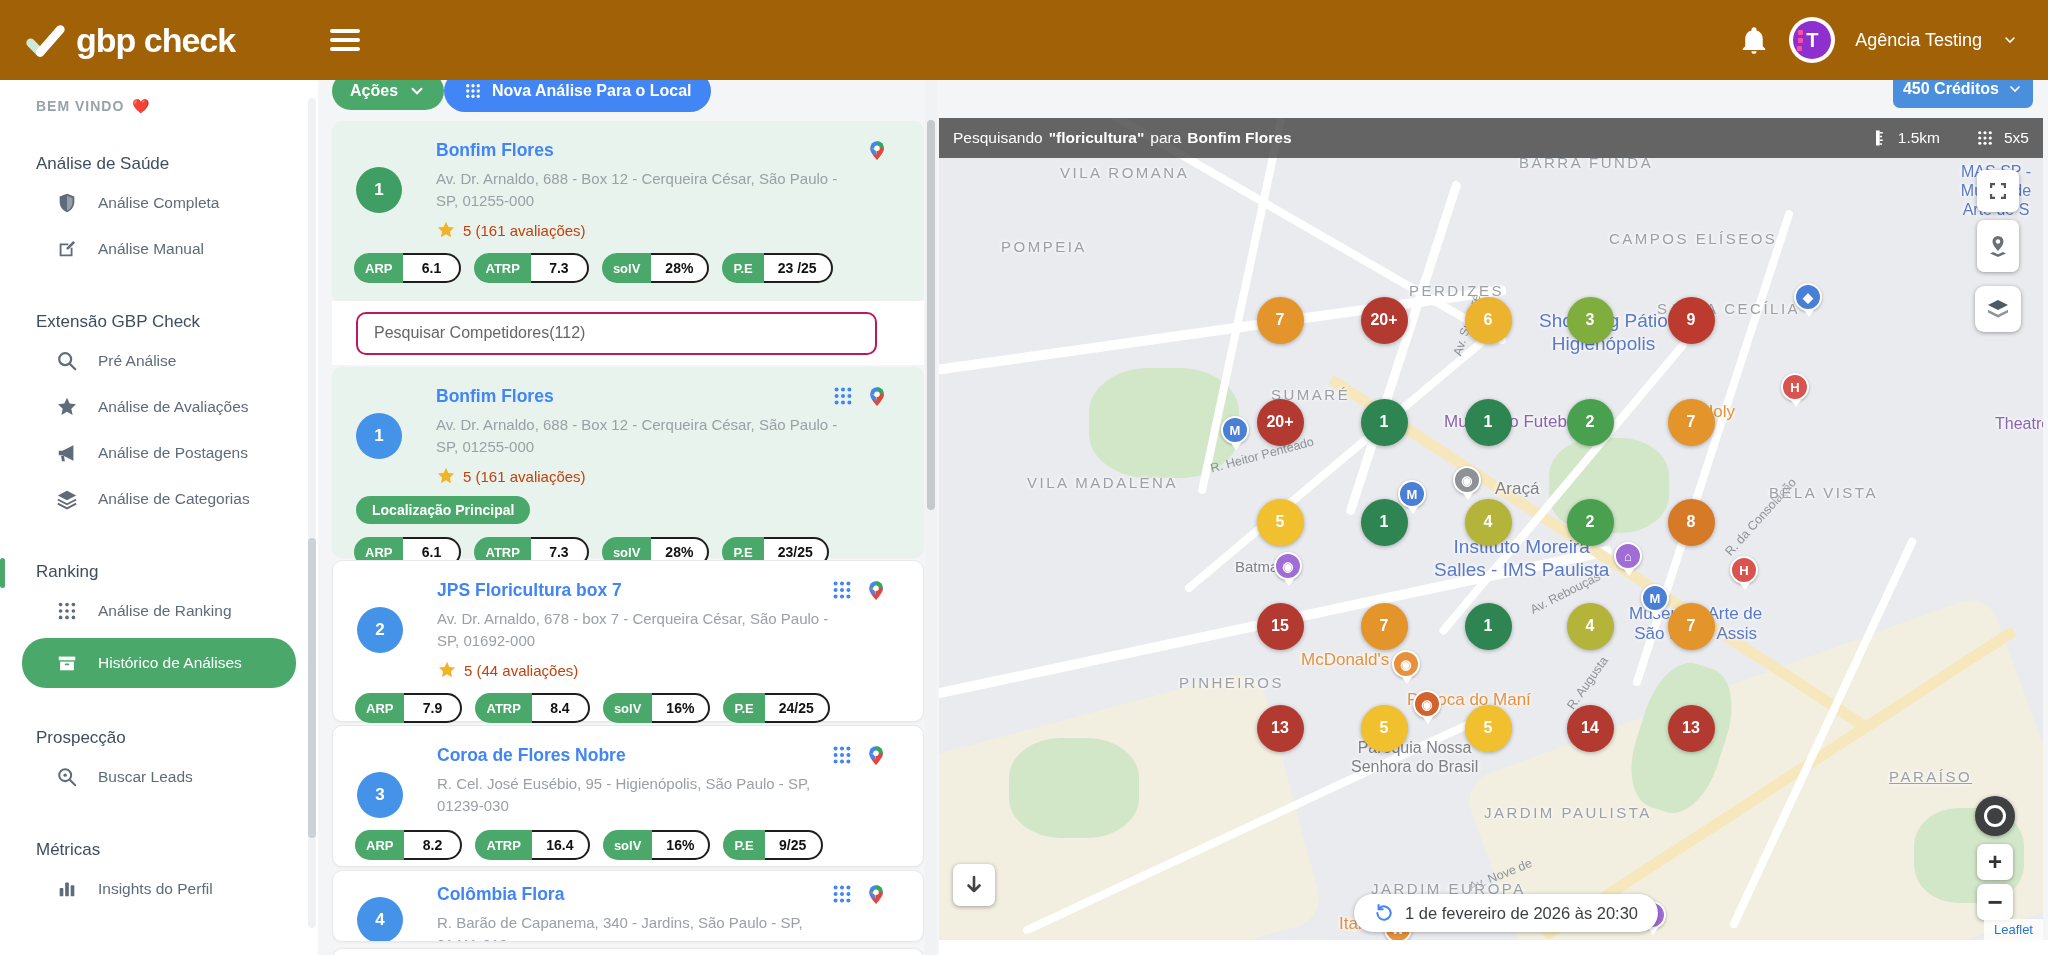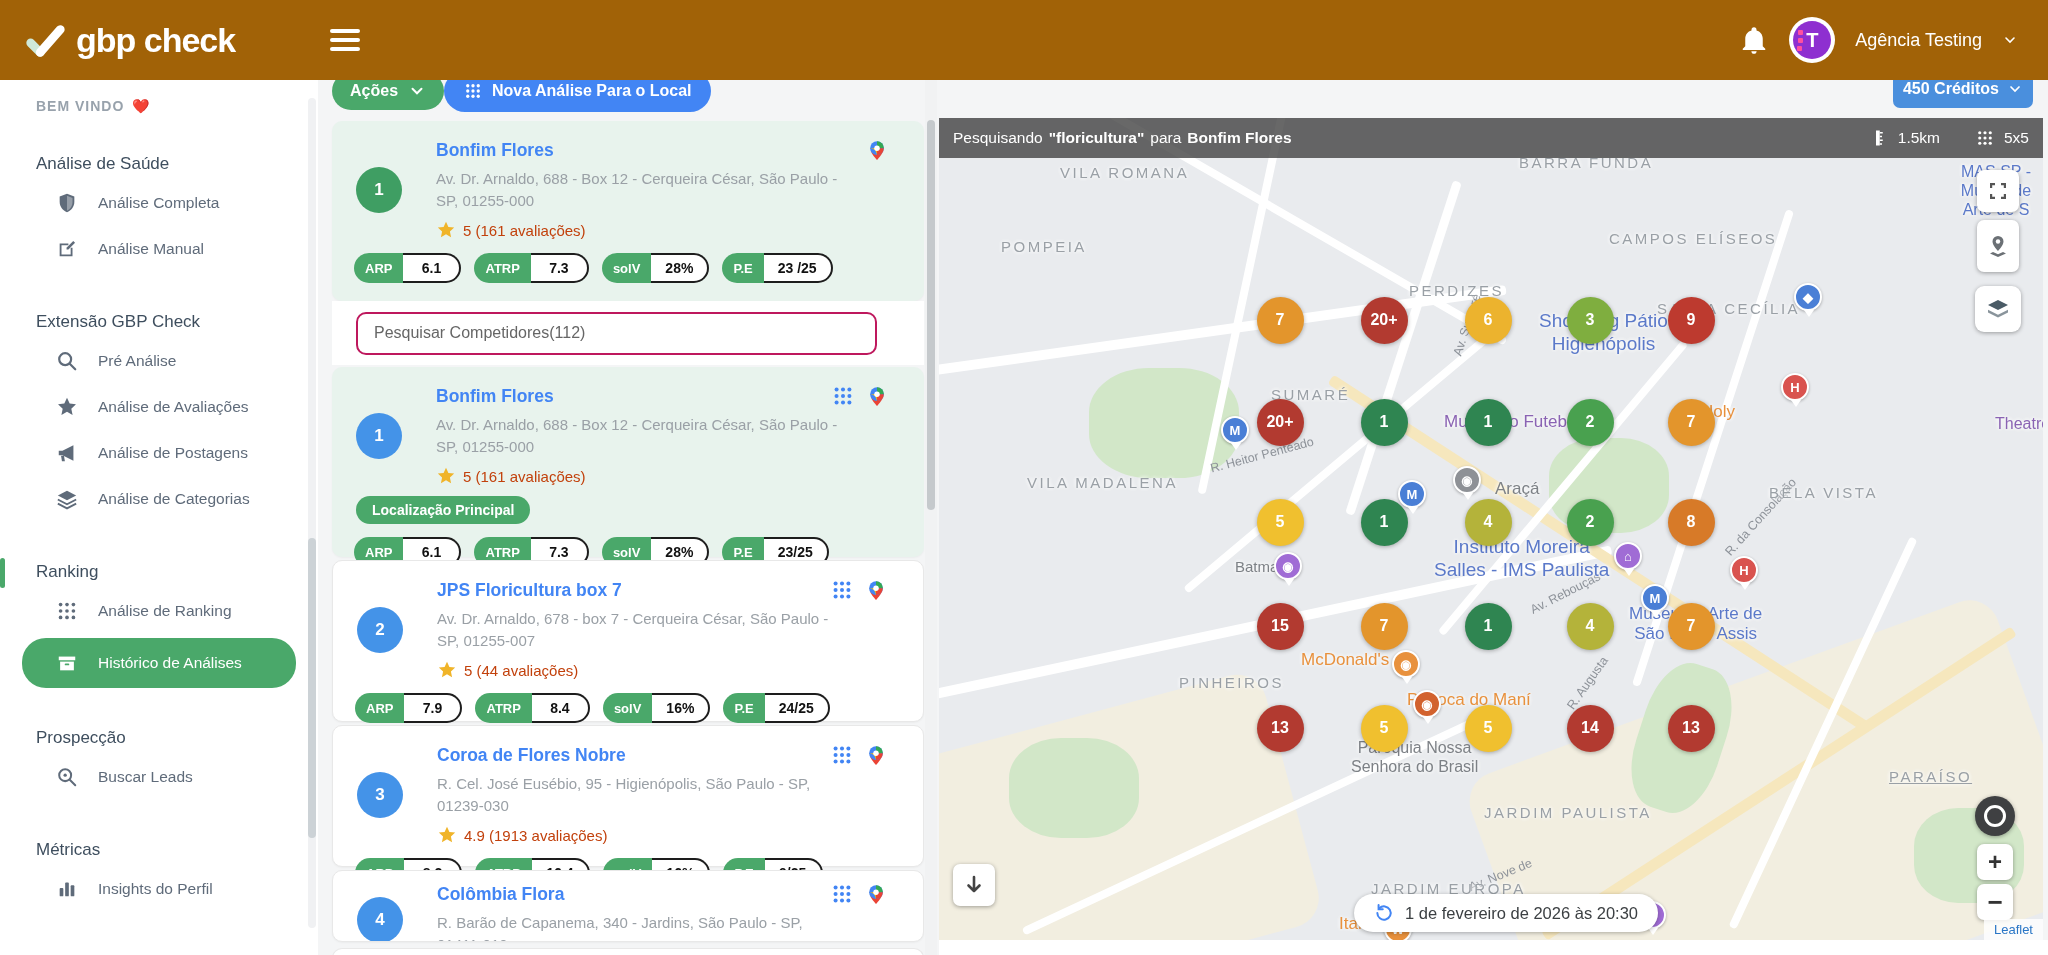--- a/index.html
+++ b/index.html
@@ -392,21 +392,21 @@
           <span><svg viewBox="0 0 24 24">
               <path d="M12 23s-6.5-7.5-6.5-10h13C18.5 15.5 12 23 12 23z" fill="#EA4335"></path>
               <circle cx="12" cy="10" r="7.5" fill="#4285F4"></circle>
               <path d="M12 2.5a7.5 7.5 0 017.5 7.5H12z" fill="#34A853"></path>
               <path d="M4.5 10a7.5 7.5 0 017.5 7.5V10z" fill="#FBBC04"></path>
               <path d="M12 10h7.5a7.5 7.5 0 01-7.5 7.5z" fill="#EA4335"></path>
               <circle cx="12" cy="10" r="3" fill="#fff"></circle>
             </svg></span>
         </span>
     </div>
-    <div class="addr">Av. Dr. Arnaldo, 678 - box 7 - Cerqueira César, São Paulo - SP, 01255-007</div>
+    <div class="addr">Av. Dr. Arnaldo, 678 - box 7 - Cerqueira César, São Paulo - SP, 01692-000</div>
     <div class="rating-row">
       <svg viewBox="0 0 24 24" fill="#f0b429">
           <path d="M12 2l2.9 6.3 6.9.8-5.1 4.7 1.4 6.8L12 17.2l-6.1 3.4 1.4-6.8L2.2 9.1l6.9-.8z"></path>
         </svg>
       <span>5 (44 avaliações)</span>
     </div>
     <div></div>
     <div class="stats">
         <span class="stat">
     <span class="stat-label">ARP</span>
@@ -446,26 +446,20 @@
               <path d="M12 23s-6.5-7.5-6.5-10h13C18.5 15.5 12 23 12 23z" fill="#EA4335"></path>
               <circle cx="12" cy="10" r="7.5" fill="#4285F4"></circle>
               <path d="M12 2.5a7.5 7.5 0 017.5 7.5H12z" fill="#34A853"></path>
               <path d="M4.5 10a7.5 7.5 0 017.5 7.5V10z" fill="#FBBC04"></path>
               <path d="M12 10h7.5a7.5 7.5 0 01-7.5 7.5z" fill="#EA4335"></path>
               <circle cx="12" cy="10" r="3" fill="#fff"></circle>
             </svg></span>
         </span>
     </div>
     <div class="addr">R. Cel. José Eusébio, 95 - Higienópolis, São Paulo - SP, 01239-030</div>
-    <div class="rating-row">
-      <svg viewBox="0 0 24 24" fill="#f0b429">
-          <path d="M12 2l2.9 6.3 6.9.8-5.1 4.7 1.4 6.8L12 17.2l-6.1 3.4 1.4-6.8L2.2 9.1l6.9-.8z"></path>
-        </svg>
-      <span>4.9 (1913 avaliações)</span>
-    </div>
     <div></div>
     <div class="stats">
         <span class="stat">
     <span class="stat-label">ARP</span>
     <span class="stat-value">8.2</span>
   </span>
         <span class="stat">
     <span class="stat-label">ATRP</span>
     <span class="stat-value">16.4</span>
   </span>

